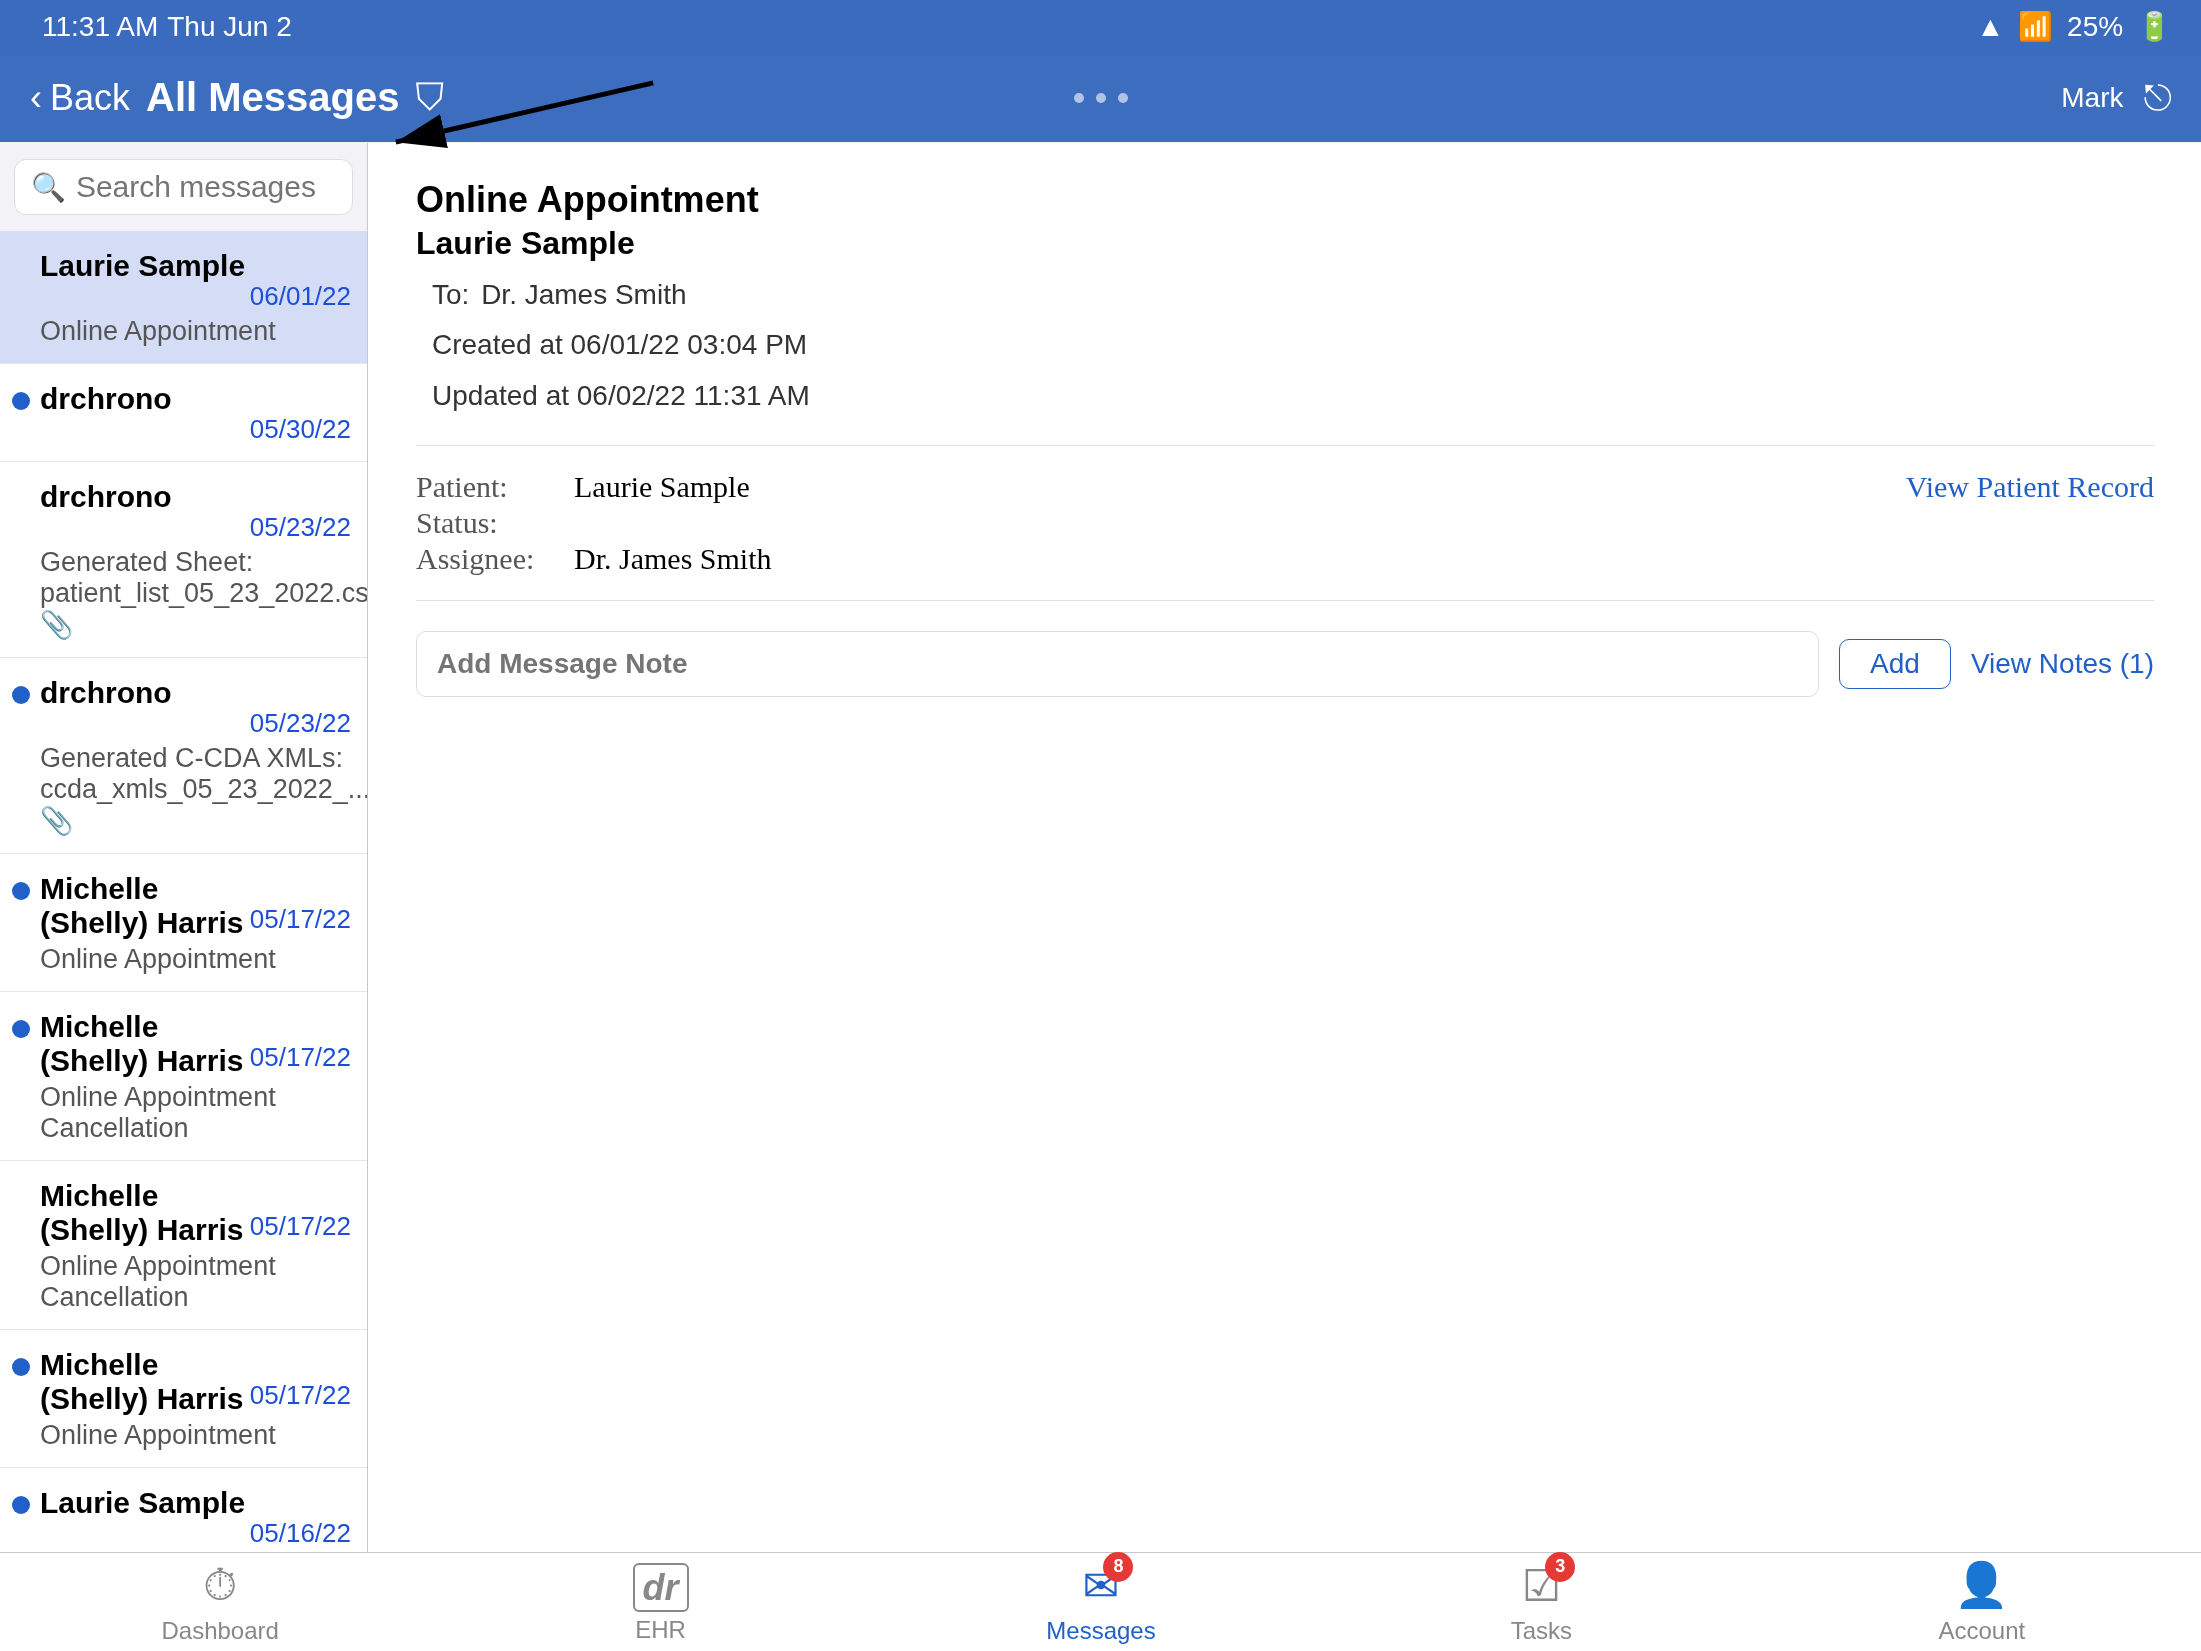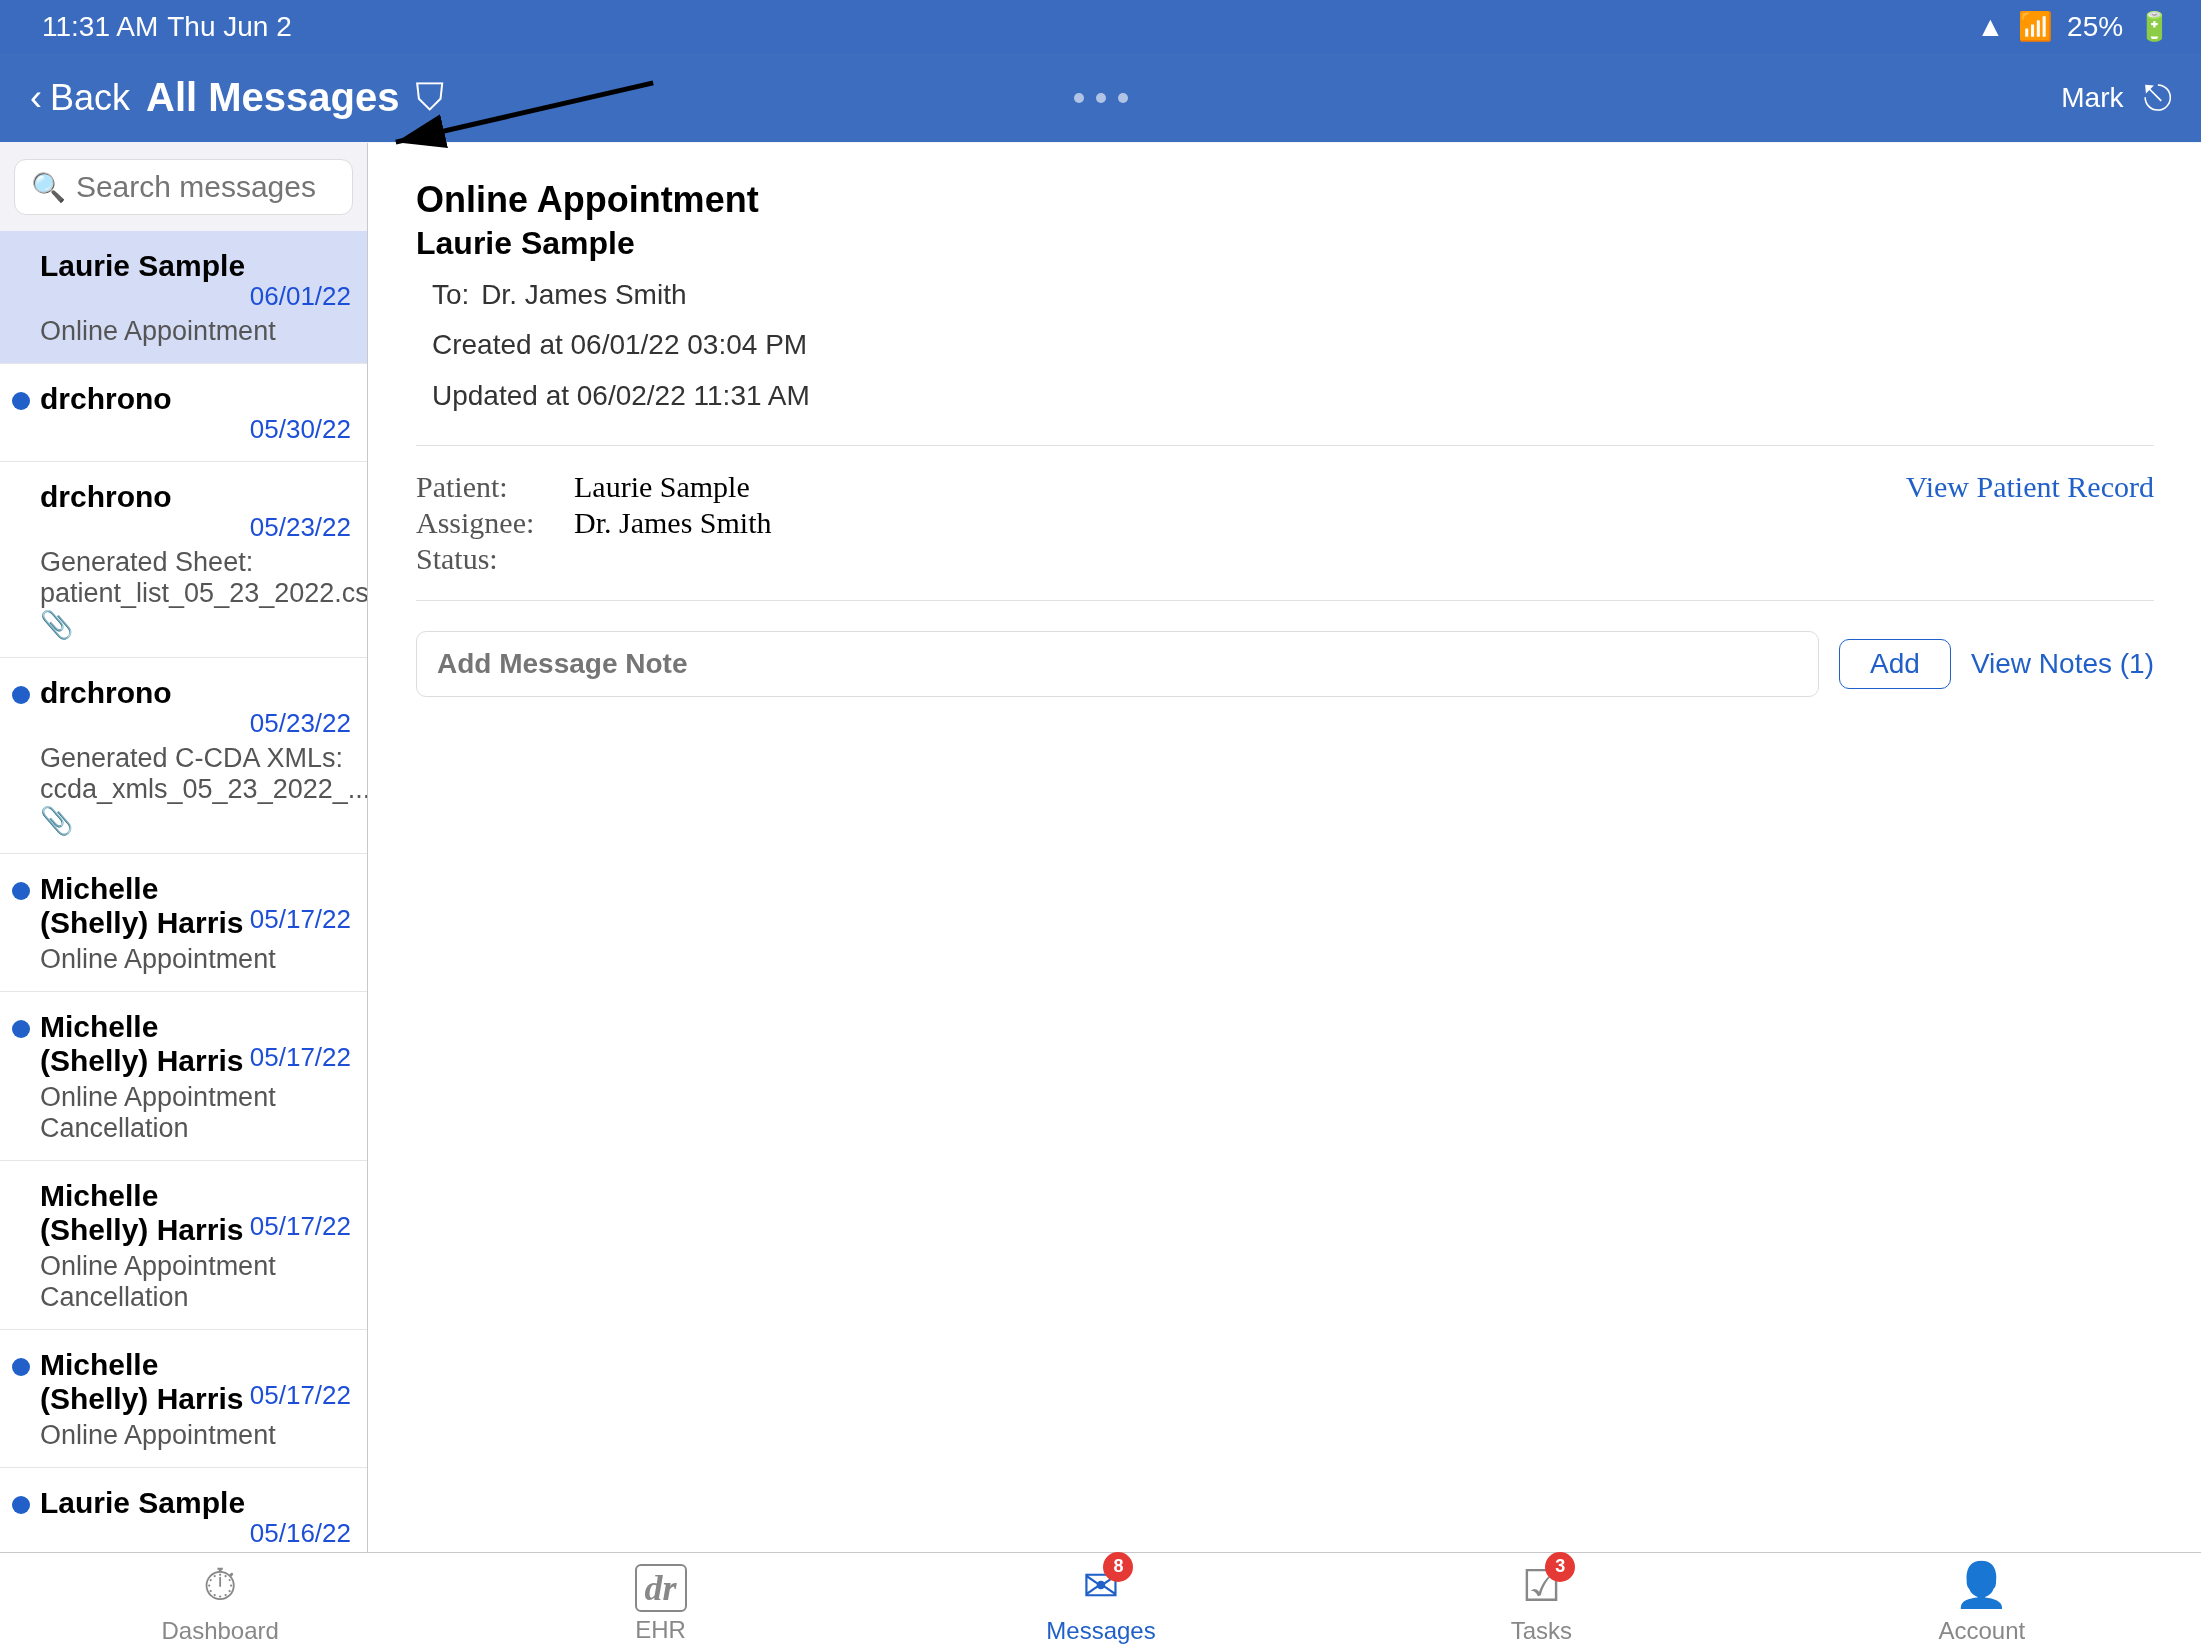--- a/index.html
+++ b/index.html
@@ -282,26 +282,26 @@
 
     <hr class="detail-divider">
 
     <div class="detail-fields">
       <div class="detail-row">
         <span class="detail-label">Patient:</span>
         <span class="detail-value">Laurie Sample</span>
         <span class="detail-view-patient">View Patient Record</span>
       </div>
       <div class="detail-row">
+        <span class="detail-label">Status:</span>
+        <span class="detail-value"></span>
+      </div>
+      <div class="detail-row">
         <span class="detail-label">Assignee:</span>
         <span class="detail-value">Dr. James Smith</span>
-      </div>
-      <div class="detail-row">
-        <span class="detail-label">Status:</span>
-        <span class="detail-value"></span>
       </div>
     </div>
 
     <hr class="detail-divider">
 
     <div class="note-row">
       <input class="note-input" type="text" placeholder="Add Message Note" style="">
       <button class="add-btn">Add</button>
       <span class="view-notes-btn">View Notes (1)</span>
     </div>
@@ -310,21 +310,21 @@
 
 <div class="tab-bar" id="tab-bar">
     <div class="tab-item">
     <div class="tab-icon" style="color:#888">
       <span>⏱</span>
     </div>
     <span class="tab-label" style="color:#888">Dashboard</span>
   </div>
     <div class="tab-item">
     <div class="tab-icon" style="color:#888">
-      <span style="font-size:36px;font-weight:700;color:#888;font-style:italic;border:2px solid #888;padding:2px 8px;border-radius:6px;font-family:Liberation Serif, serif;">dr</span>
+      <span style="font-size:36px;font-weight:700;color:#888;font-style:italic;border:2px solid #888;padding:2px 8px;border-radius:6px;">dr</span>
     </div>
     <span class="tab-label" style="color:#888">EHR</span>
   </div>
     <div class="tab-item active">
     <div class="tab-icon" style="color:#2060c8">
       <span>✉</span><span class="tab-badge">8</span>
     </div>
     <span class="tab-label" style="color:#2060c8">Messages</span>
   </div>
     <div class="tab-item">

